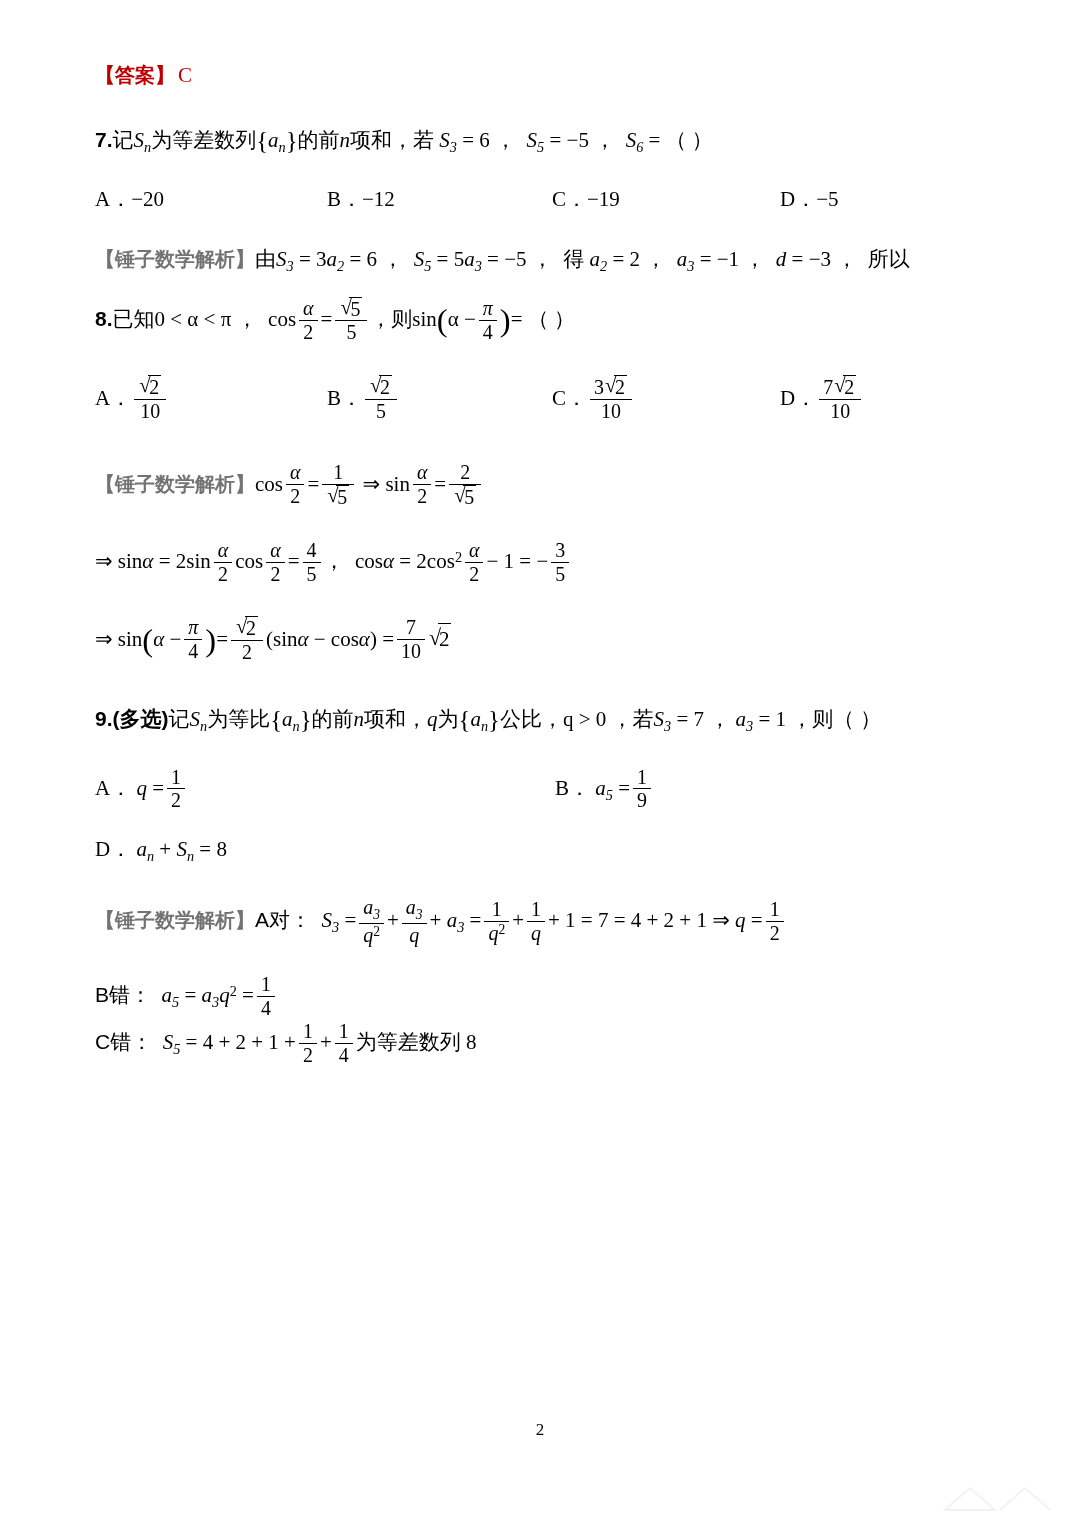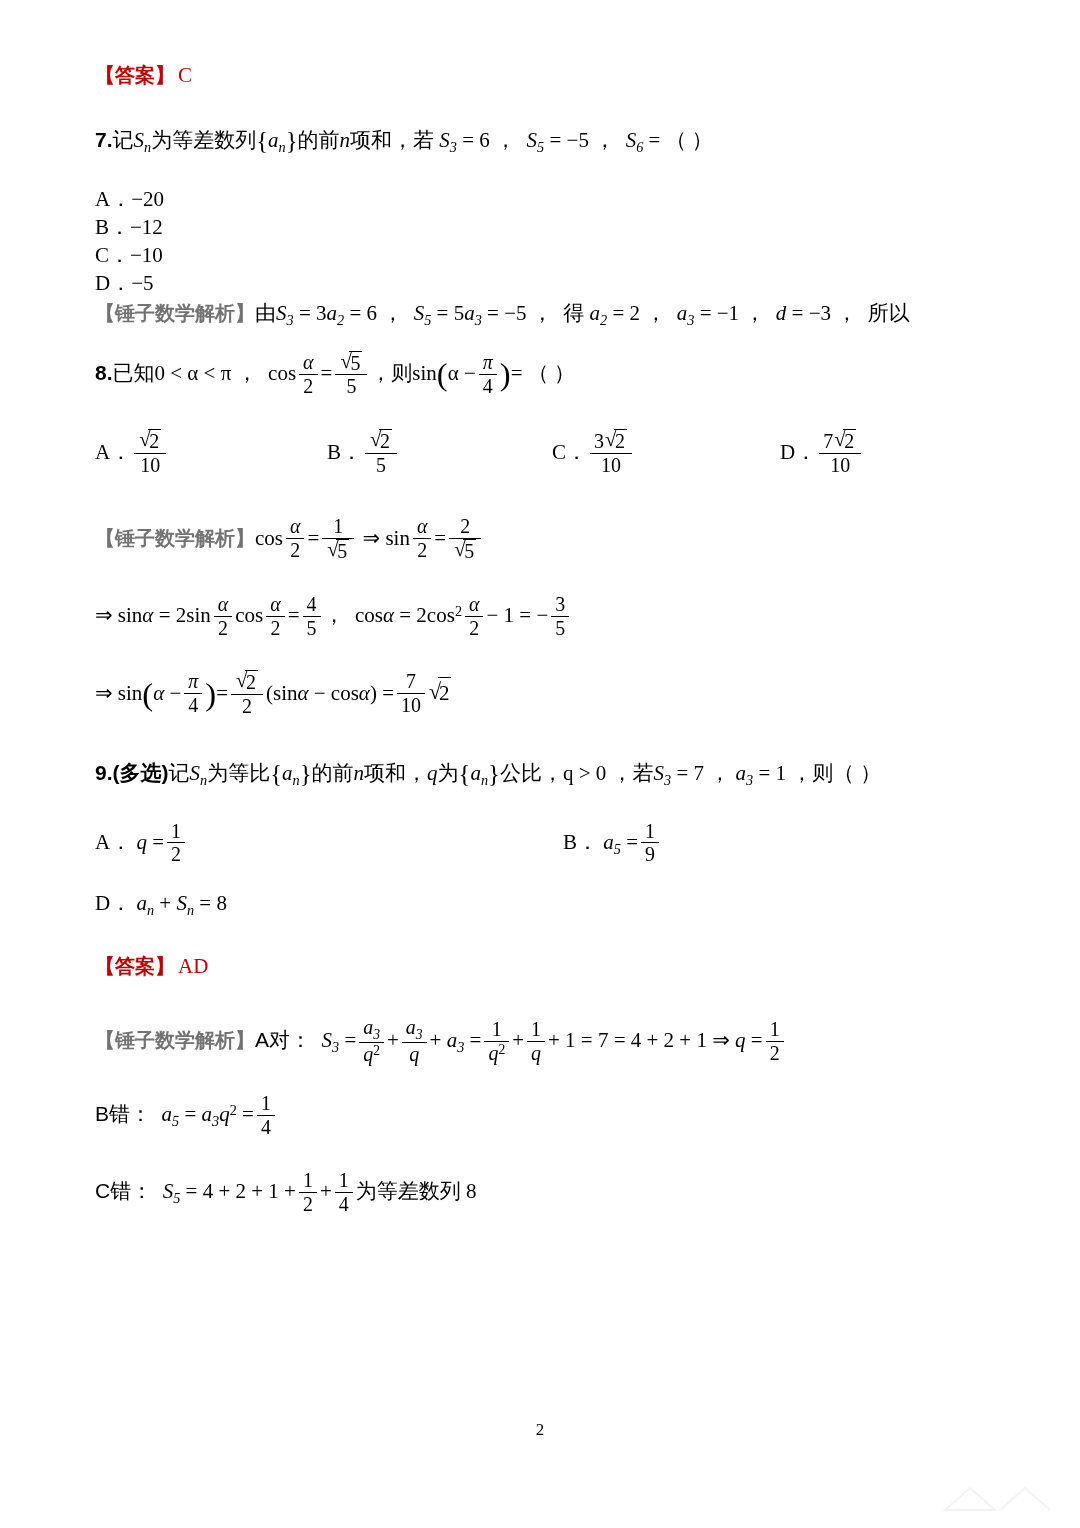--- a/index.html
+++ b/index.html
@@ -105,21 +105,21 @@
     vertical-align: middle;
     font-family: "Liberation Serif", serif;
     position: relative;
     top: -1px;
   }
   .brace { font-size: 1.18em; vertical-align: -0.07em; }
 
   .opts { display: flex; width: 880px; }
   .opt { font-size: 21px; }
 
-  .row-2col { display: flex; width: 760px; gap: 8px; }
+  .row-2col { display: flex; width: 760px; }
   .row-2col > div { font-size: 21px; }
 
   .pagenum {
     position: absolute;
     left: 0;
     top: 1420px;
     width: 1080px;
     text-align: center;
     font-size: 17px;
     font-family: "Liberation Serif", serif;
@@ -140,24 +140,24 @@
   <div class="content">
 
     <div class="line blk" style="margin-bottom:30px;">
       <span class="ans-tag">【答案】</span><span class="ans-letter">C</span>
     </div>
 
     <div class="line" style="margin-bottom:26px;">
       <span class="qnum">7.</span><span class="cn">记</span><span class="mi">S</span><span class="sub">n</span><span class="cn">为等差数列</span><span class="brace">{</span><span class="mi">a</span><span class="sub">n</span><span class="brace">}</span><span class="cn">的前</span><span class="mi">n</span><span class="cn">项和，若</span>&nbsp;<span class="mi">S</span><span class="sub">3</span><span> = 6 ，</span>&nbsp;&nbsp;<span class="mi">S</span><span class="sub">5</span><span> = −5 ，</span>&nbsp;&nbsp;<span class="mi">S</span><span class="sub">6</span><span> = （     ）</span>
     </div>
 
-    <div class="opts" style="flex-direction:column;">
+    <div class="opts" style="margin-bottom:30px;">
       <div class="opt" style="width:232px;"><span>A．</span><span>−20</span></div>
       <div class="opt" style="width:225px;"><span>B．</span><span>−12</span></div>
-      <div class="opt" style="width:228px;"><span>C．</span><span>−10</span></div>
+      <div class="opt" style="width:228px;"><span>C．</span><span>−19</span></div>
       <div class="opt"><span>D．</span><span>−5</span></div>
     </div>
 
 
     <div class="line" style="margin-bottom:20px;">
       <span class="jx-tag">【锤子数学解析】</span><span class="cn">由</span><span class="mi">S</span><span class="sub">3</span> = 3<span class="mi">a</span><span class="sub">2</span> = 6 ，&nbsp;&nbsp;<span class="mi">S</span><span class="sub">5</span> = 5<span class="mi">a</span><span class="sub">3</span> = −5 ，&nbsp;&nbsp;<span class="cn">得</span>&nbsp;<span class="mi">a</span><span class="sub">2</span> = 2 ，&nbsp;&nbsp;<span class="mi">a</span><span class="sub">3</span> = −1 ，&nbsp;&nbsp;<span class="mi">d</span> = −3 ，&nbsp;&nbsp;<span class="cn">所以</span>
     </div>
 
 
     <div class="line" style="margin-bottom:30px;">
@@ -190,29 +190,26 @@
 
     <div class="row-2col" style="margin-bottom:22px;">
       <div style="width:460px;"><span>A．</span>&nbsp;<span class="mi">q</span> =<span class="frac"><span class="num">1</span><span class="den">2</span></span></div>
       <div><span>B．</span>&nbsp;<span class="mi">a</span><span class="sub">5</span> =<span class="frac"><span class="num">1</span><span class="den">9</span></span></div>
     </div>
 
     <div class="row-2col" style="margin-bottom:32px;">
       <div><span>D．</span>&nbsp;<span class="mi">a</span><span class="sub">n</span> + <span class="mi">S</span><span class="sub">n</span> <span>= 8</span></div>
     </div>
 
-    <div class="line" style="margin-bottom:34px;">
-      <span class="ans-tag">【答案】</span><span class="ans-letter">AD</span>
-    </div>
 
     <div class="line" style="margin-bottom:26px;">
       <span class="jx-tag">【锤子数学解析】</span><span class="cn">A对：</span>&nbsp;&nbsp;<span class="mi">S</span><span class="sub">3</span> =<span class="frac"><span class="num"><span class="mi">a</span><span class="sub">3</span></span><span class="den"><span class="mi">q</span><span class="supn">2</span></span></span>+<span class="frac"><span class="num"><span class="mi">a</span><span class="sub">3</span></span><span class="den"><span class="mi">q</span></span></span>+ <span class="mi">a</span><span class="sub">3</span> =<span class="frac"><span class="num">1</span><span class="den"><span class="mi">q</span><span class="supn">2</span></span></span>+<span class="frac"><span class="num">1</span><span class="den"><span class="mi">q</span></span></span>+ 1 = 7 = 4 + 2 + 1 ⇒ <span class="mi">q</span> =<span class="frac"><span class="num">1</span><span class="den">2</span></span>
     </div>
 
-    <div class="line" style="margin-bottom:30px;">
+    <div class="line" style="">
       <span class="cn">B错：</span>&nbsp;&nbsp;<span class="mi">a</span><span class="sub">5</span> = <span class="mi">a</span><span class="sub">3</span><span class="mi">q</span><span class="supn">2</span> =<span class="frac"><span class="num">1</span><span class="den">4</span></span>
     </div>
 
     <div class="line">
       <span class="cn">C错：</span>&nbsp;&nbsp;<span class="mi">S</span><span class="sub">5</span> = 4 + 2 + 1 +<span class="frac"><span class="num">1</span><span class="den">2</span></span>+<span class="frac"><span class="num">1</span><span class="den">4</span></span><span class="cn">为等差数列</span> 8
     </div>
 
   </div>
 
   <div class="pagenum">2</div>

